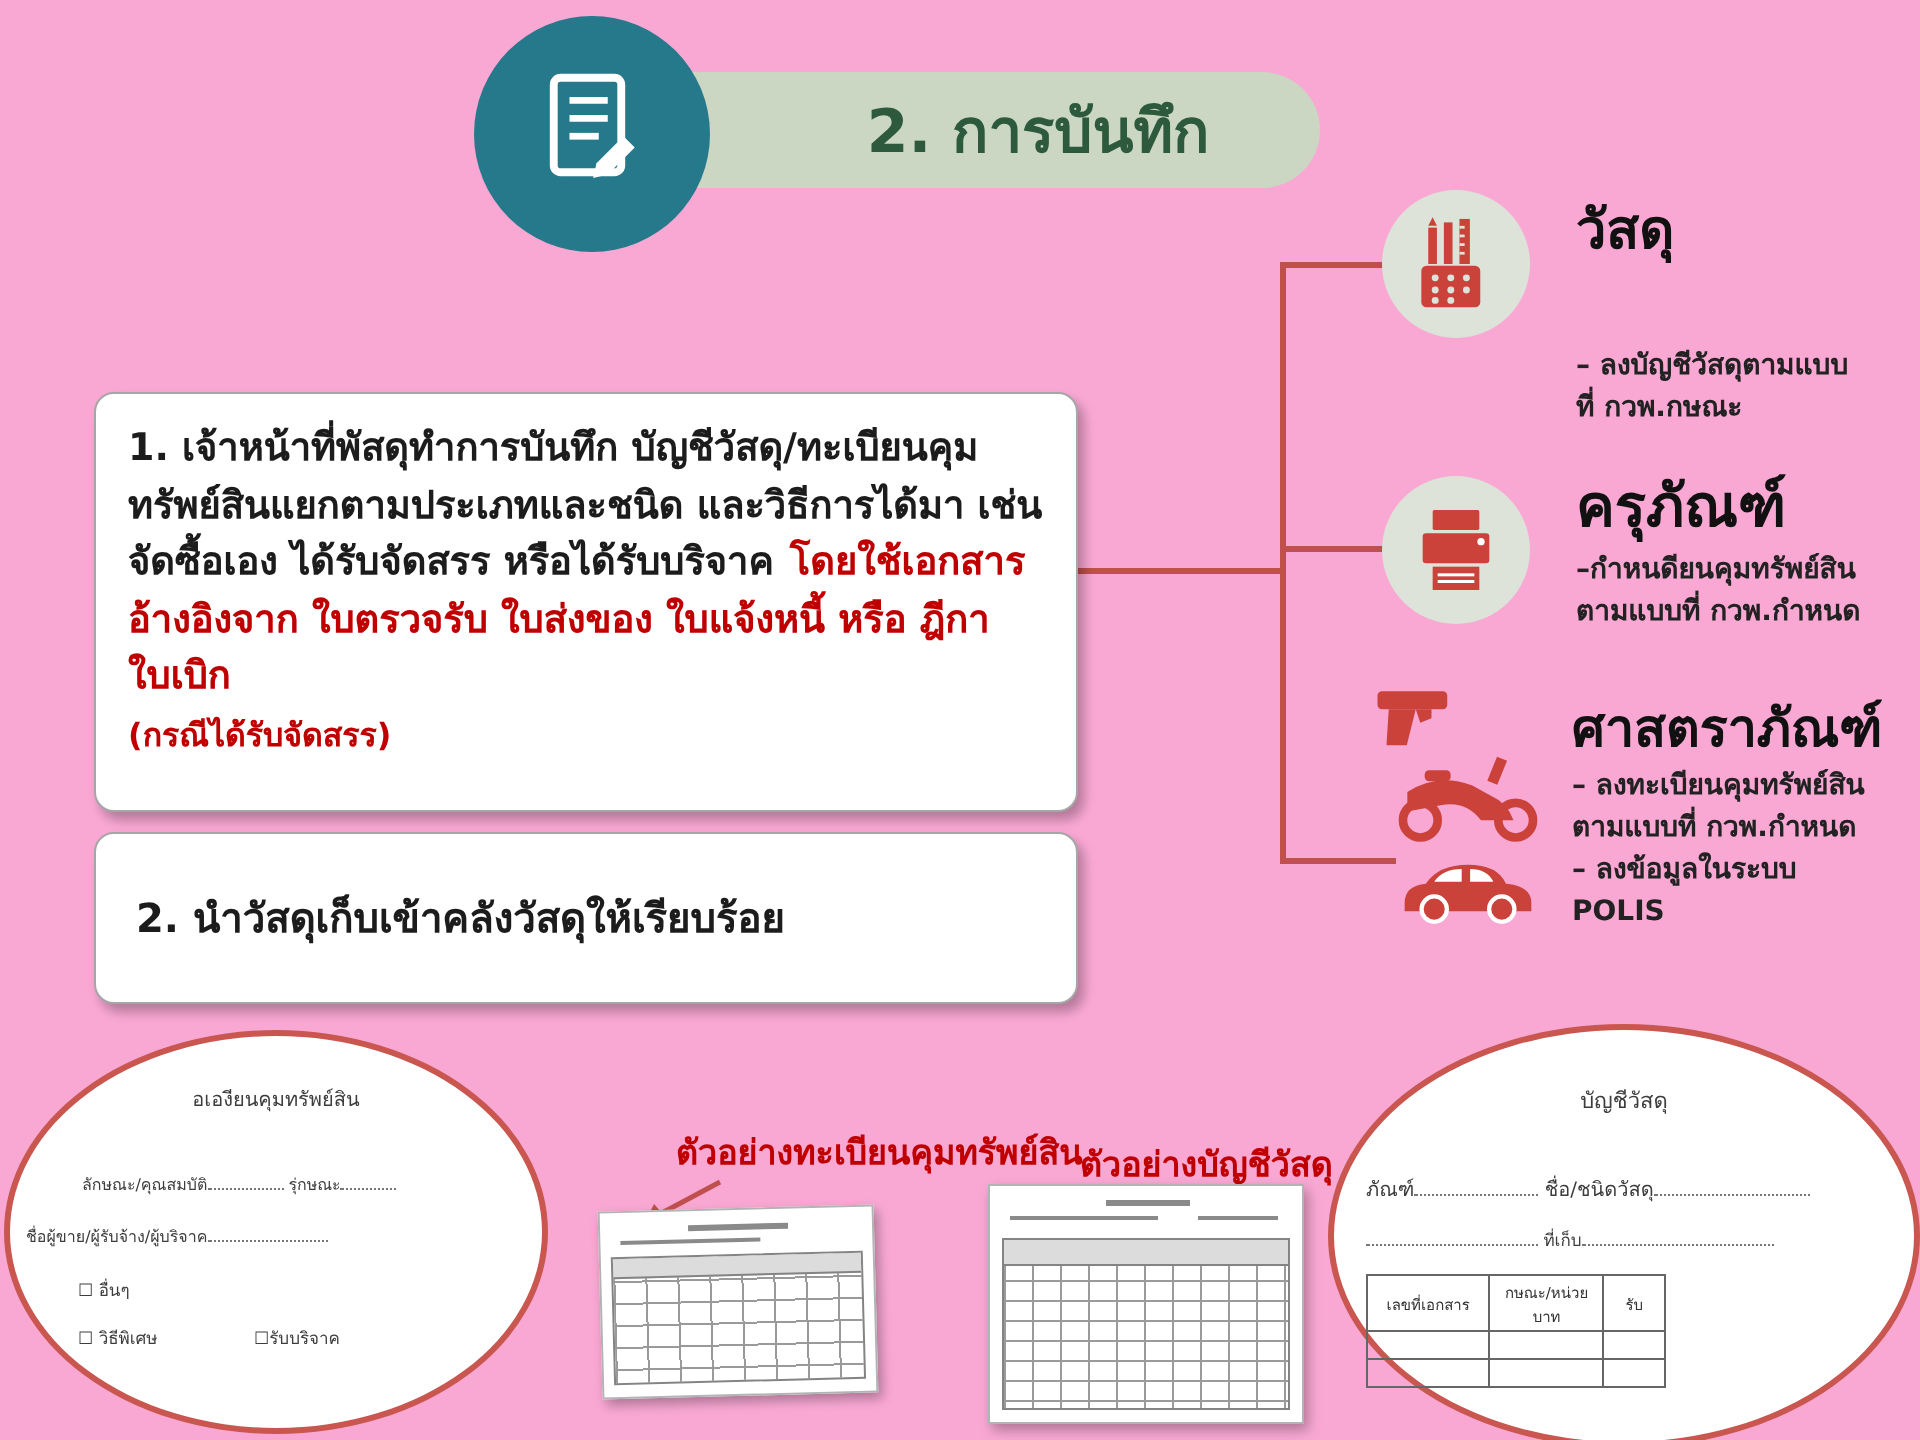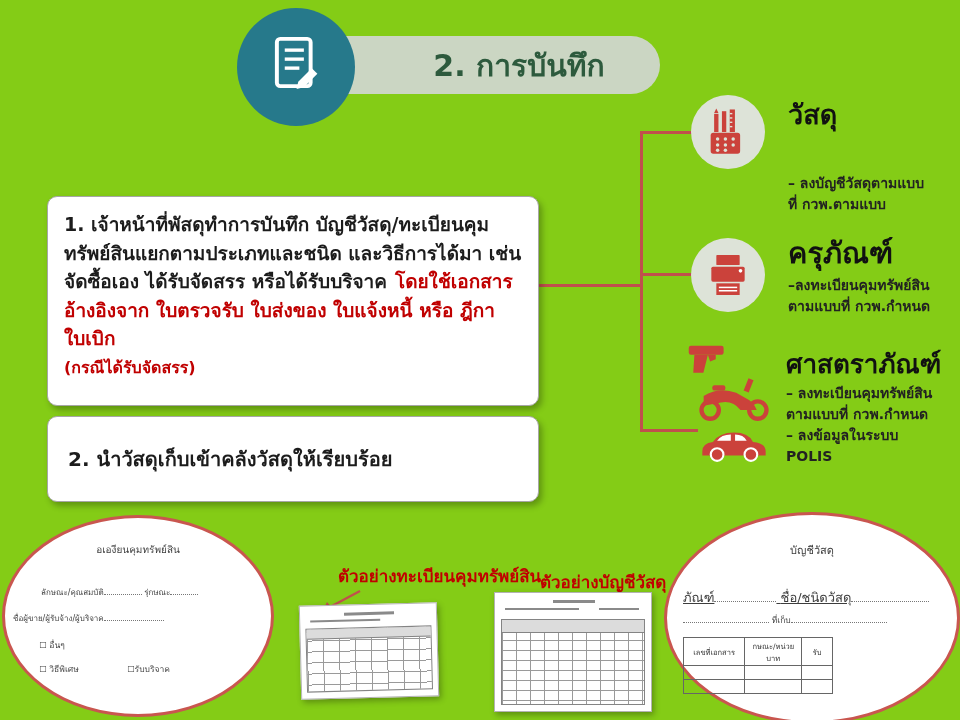--- a/index.html
+++ b/index.html
@@ -1,18 +1,18 @@
 <!DOCTYPE html>
 <html><head>
 <meta charset="utf-8">
 <style>
   * { margin:0; padding:0; box-sizing:border-box; }
   html,body { background:#fff; }
   body { font-family:"DejaVu Sans","Liberation Sans",sans-serif; }
-  .slide { position:relative; width:960px; height:720px; background:#84cc16; overflow:hidden; }
+  .slide { position:relative; width:960px; height:720px; background:#f9a8d4; overflow:hidden; }
 
   
   .banner { position:absolute; left:268px; top:36px; width:392px; height:58px;
             background:#cbd6c3; border-radius:29px; display:flex; align-items:center;
             justify-content:center; padding-left:110px; }
   .banner-text { font-size:30px; font-weight:bold; color:#2d5a3d; }
   .title-circle { position:absolute; left:237px; top:8px; width:118px; height:118px;
                   border-radius:50%; background:#26798b; display:flex; align-items:center; justify-content:center; }
 
   
@@ -109,38 +109,38 @@
           <circle cx="27" cy="45" r="2"></circle>
           <circle cx="36" cy="45" r="2"></circle>
         <circle cx="18" cy="51" r="2"></circle>
           <circle cx="27" cy="51" r="2"></circle>
       </g>
     </svg>
   </div>
   <div class="cat-head" style="left:788px; top:93px; font-size:27px;">วัสดุ</div>
   <div class="cat-lines" style="left:788px; top:133px;margin-top:40px;">
     <div>– ลงบัญชีวัสดุตามแบบ</div>
-    <div>ที่ กวพ.ตามแบบ</div>
+    <div>ที่ กวพ.กษณะ</div>
   </div>
 
   <div class="cat-circle" style="left:691px; top:238px;">
     <svg width="50" height="50" viewBox="0 0 60 60">
       <g fill="#cb423b">
         <rect x="16" y="6" width="28" height="12" rx="1"></rect>
         <rect x="10" y="20" width="40" height="18" rx="2"></rect>
         <rect x="16" y="40" width="28" height="14"></rect>
       </g>
       <circle cx="45" cy="25" r="2.2" fill="#fff"></circle>
       <rect x="19" y="44" width="22" height="1.8" fill="#fff"></rect>
       <rect x="19" y="48" width="22" height="1.8" fill="#fff"></rect>
     </svg>
   </div>
   <div class="cat-head" style="left:788px; top:230px; font-size:29px;">ครุภัณฑ์</div>
   <div class="cat-lines" style="left:788px; top:275px;">
-    <div>–ลงทะเบียนคุมทรัพย์สิน</div>
+    <div>–กำหนดียนคุมทรัพย์สิน</div>
     <div>ตามแบบที่ กวพ.กำหนด</div>
   </div>
 
   <div style="position:absolute; left:682px; top:338px; width:102px; height:132px;">
     <svg width="46" height="36" viewBox="0 0 40 32" style="position:absolute; left:4px; top:2px;">
       <g fill="#cb423b">
         <rect x="2" y="5" width="31" height="8" rx="2"></rect>
         <path d="M7 13 L19 13 L15 29 L6 29 Z"></path>
         <path d="M19 13 L26 13 L26 17 L21 19 Z"></path>
       </g>
@@ -202,21 +202,21 @@
     <div class="cap-bar" style="left:58px; top:7px; width:42px; height:3px;"></div>
     <div class="cap-bar" style="left:10px; top:15px; width:74px; height:2px;"></div>
     <div class="cap-bar" style="left:104px; top:15px; width:40px; height:2px;"></div>
     <div class="grid-area grid-cols-rows-2" style="left:6px; right:6px; top:26px; bottom:6px;">
       <div class="grid-head-band" style="left:0; right:0; top:0; height:13px;"></div>
     </div>
   </div>
 
   <div class="ellipse" style="left:664px; top:512px; width:296px; height:212px;">
     <div class="form-text" style="left:0; top:26px; width:100%; text-align:center; font-size:11px;">บัญชีวัสดุ</div>
-    <div class="form-text" style="left:16px; top:72px; font-size:13px;text-decoration:underline;">
+    <div class="form-text" style="left:16px; top:72px; font-size:10px;">
       <span>ภัณฑ์</span><span class="dots" style="width:62px;"></span>
       <span>ชื่อ/ชนิดวัสดุ</span><span class="dots" style="width:78px;"></span>
     </div>
     <div class="form-text" style="left:16px; top:98px; font-size:8.5px;">
       <span class="dots" style="width:86px;"></span>
       <span>ที่เก็บ</span><span class="dots" style="width:96px;"></span>
     </div>
     <table class="mini-table" style="position:absolute; left:16px; top:122px; width:150px;">
       <tbody>
           <tr>

